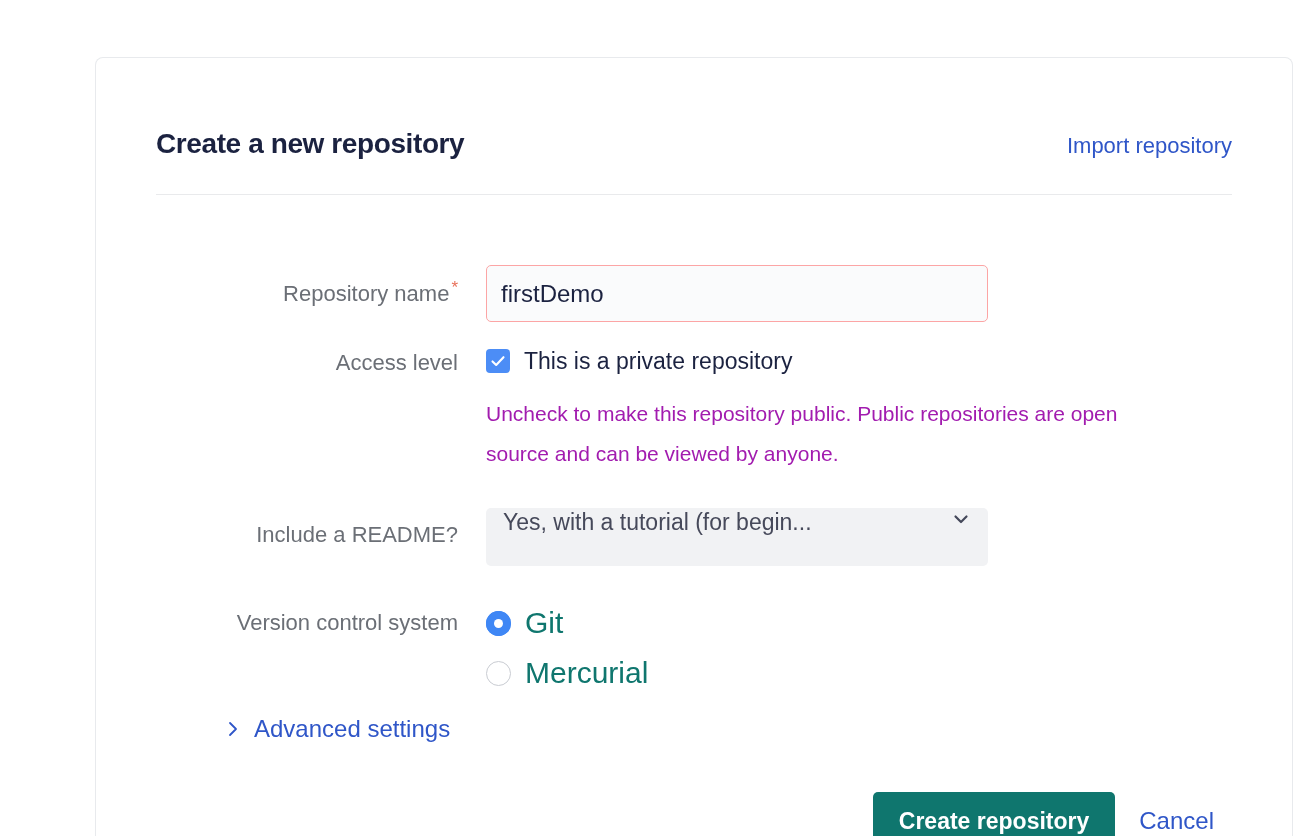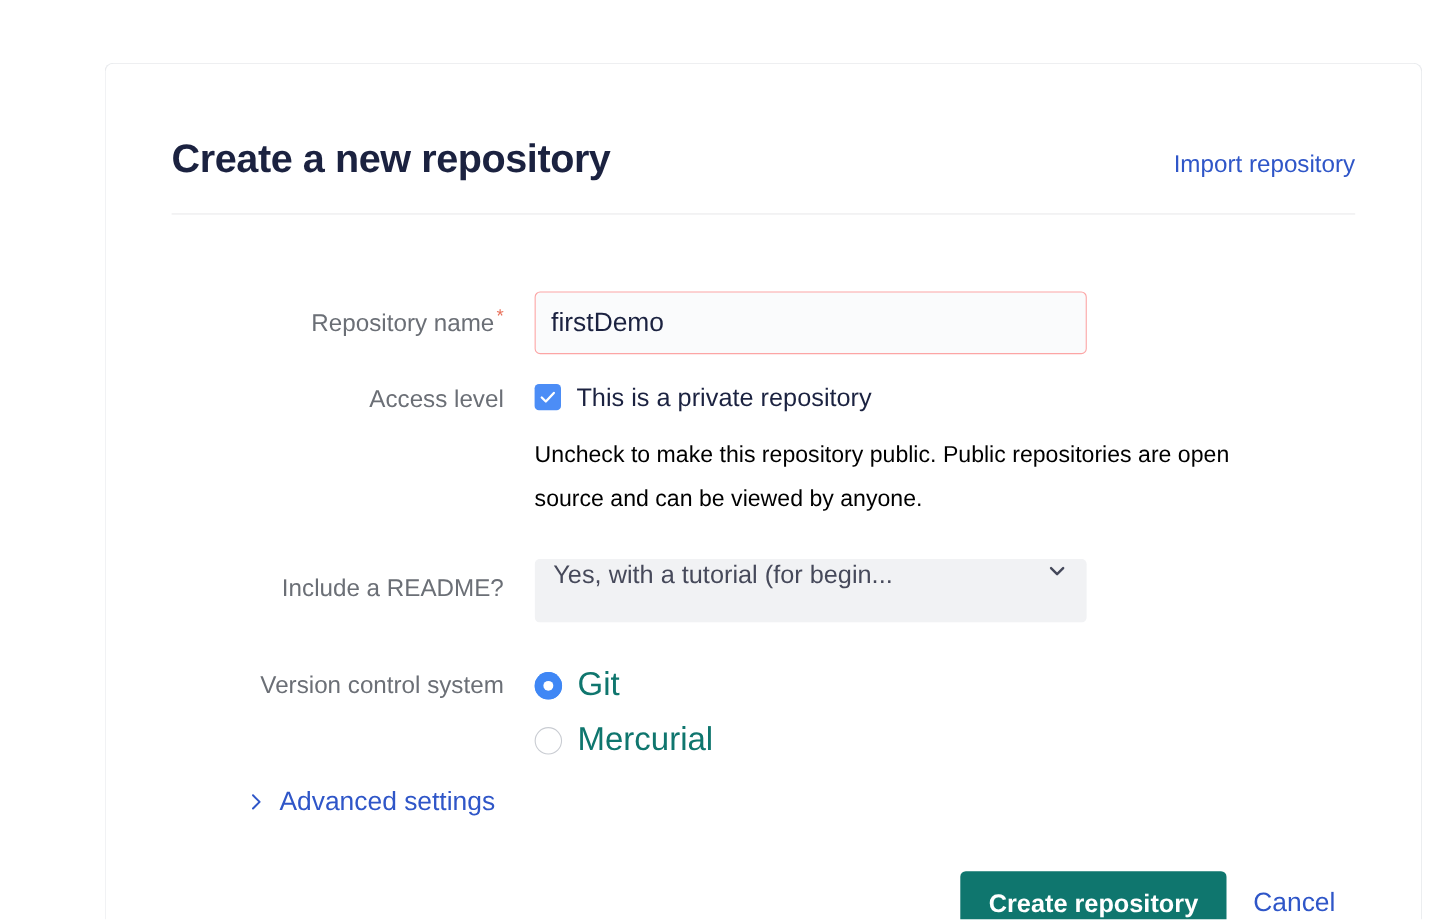--- a/index.html
+++ b/index.html
@@ -37,21 +37,21 @@
 
   
   .header {
     position: relative;
     display: flex;
     align-items: baseline;
     justify-content: space-between;
     padding-top: 62px;
   }
   .page-title {
-    font-size: 36px;
+    font-size: 28px;
     line-height: 48px;
     font-weight: 700;
     color: #1b2240;
     letter-spacing: -0.4px;
     margin: 0;
   }
   .import-link {
     font-size: 22px;
     line-height: 28px;
     color: #2f56c8;
@@ -139,21 +139,21 @@
   .check-label {
     font-size: 23px;
     line-height: 30px;
     color: #1b2240;
     cursor: pointer;
   }
   .help-text {
     margin-top: 18px;
     font-size: 21px;
     line-height: 40px;
-    color: #000000;
+    color: #a21caf;
     max-width: 690px;
   }
 
   
   .row-readme { margin-top: 34px; }
   .row-readme .label-col { padding-top: 12px; }
   .select-box {
     position: relative;
     width: 502px;
     height: 58px;

